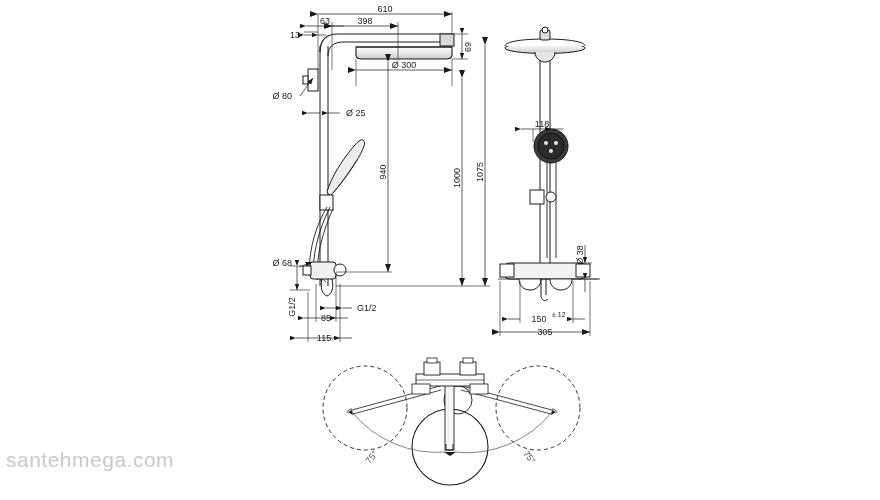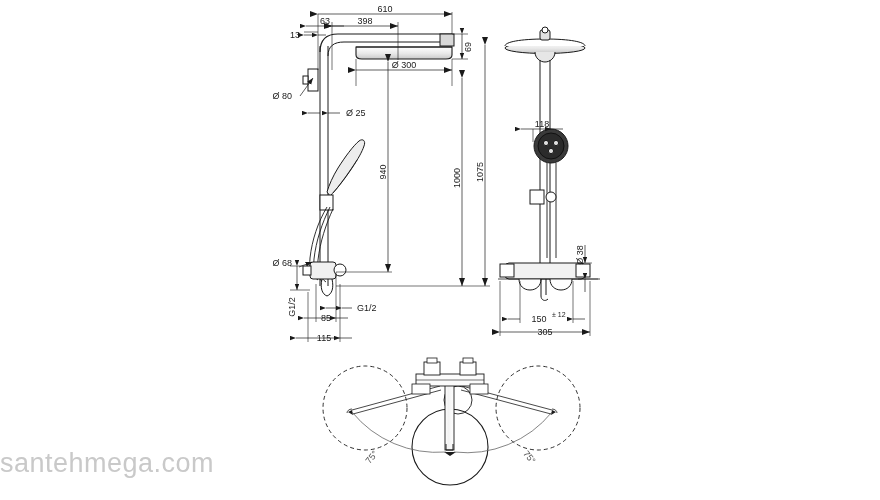--- a/index.html
+++ b/index.html
@@ -1,20 +1,20 @@
 <!DOCTYPE html>
 <html><head>
 <meta charset="utf-8">
 <style>
   html,body{margin:0;padding:0;background:#ffffff;}
   body{width:880px;height:500px;position:relative;overflow:hidden;
        font-family:"Liberation Sans",sans-serif;color:#1a1a1a;}
   #stage{position:absolute;left:0;top:0;width:880px;height:500px;}
   svg{display:block;}
-  .watermark{position:absolute;left:0;top:448px;font-size:27px;color:#c9c9c9;
+  .watermark{position:absolute;left:6px;top:448px;font-size:21px;color:#c9c9c9;
              letter-spacing:.5px;font-family:"Liberation Sans",sans-serif;
              user-select:none;}
 </style>
 </head>
 <body>
 
 <div id="stage">
 
 <svg width="880" height="500" viewBox="0 0 880 500">
   <defs>

